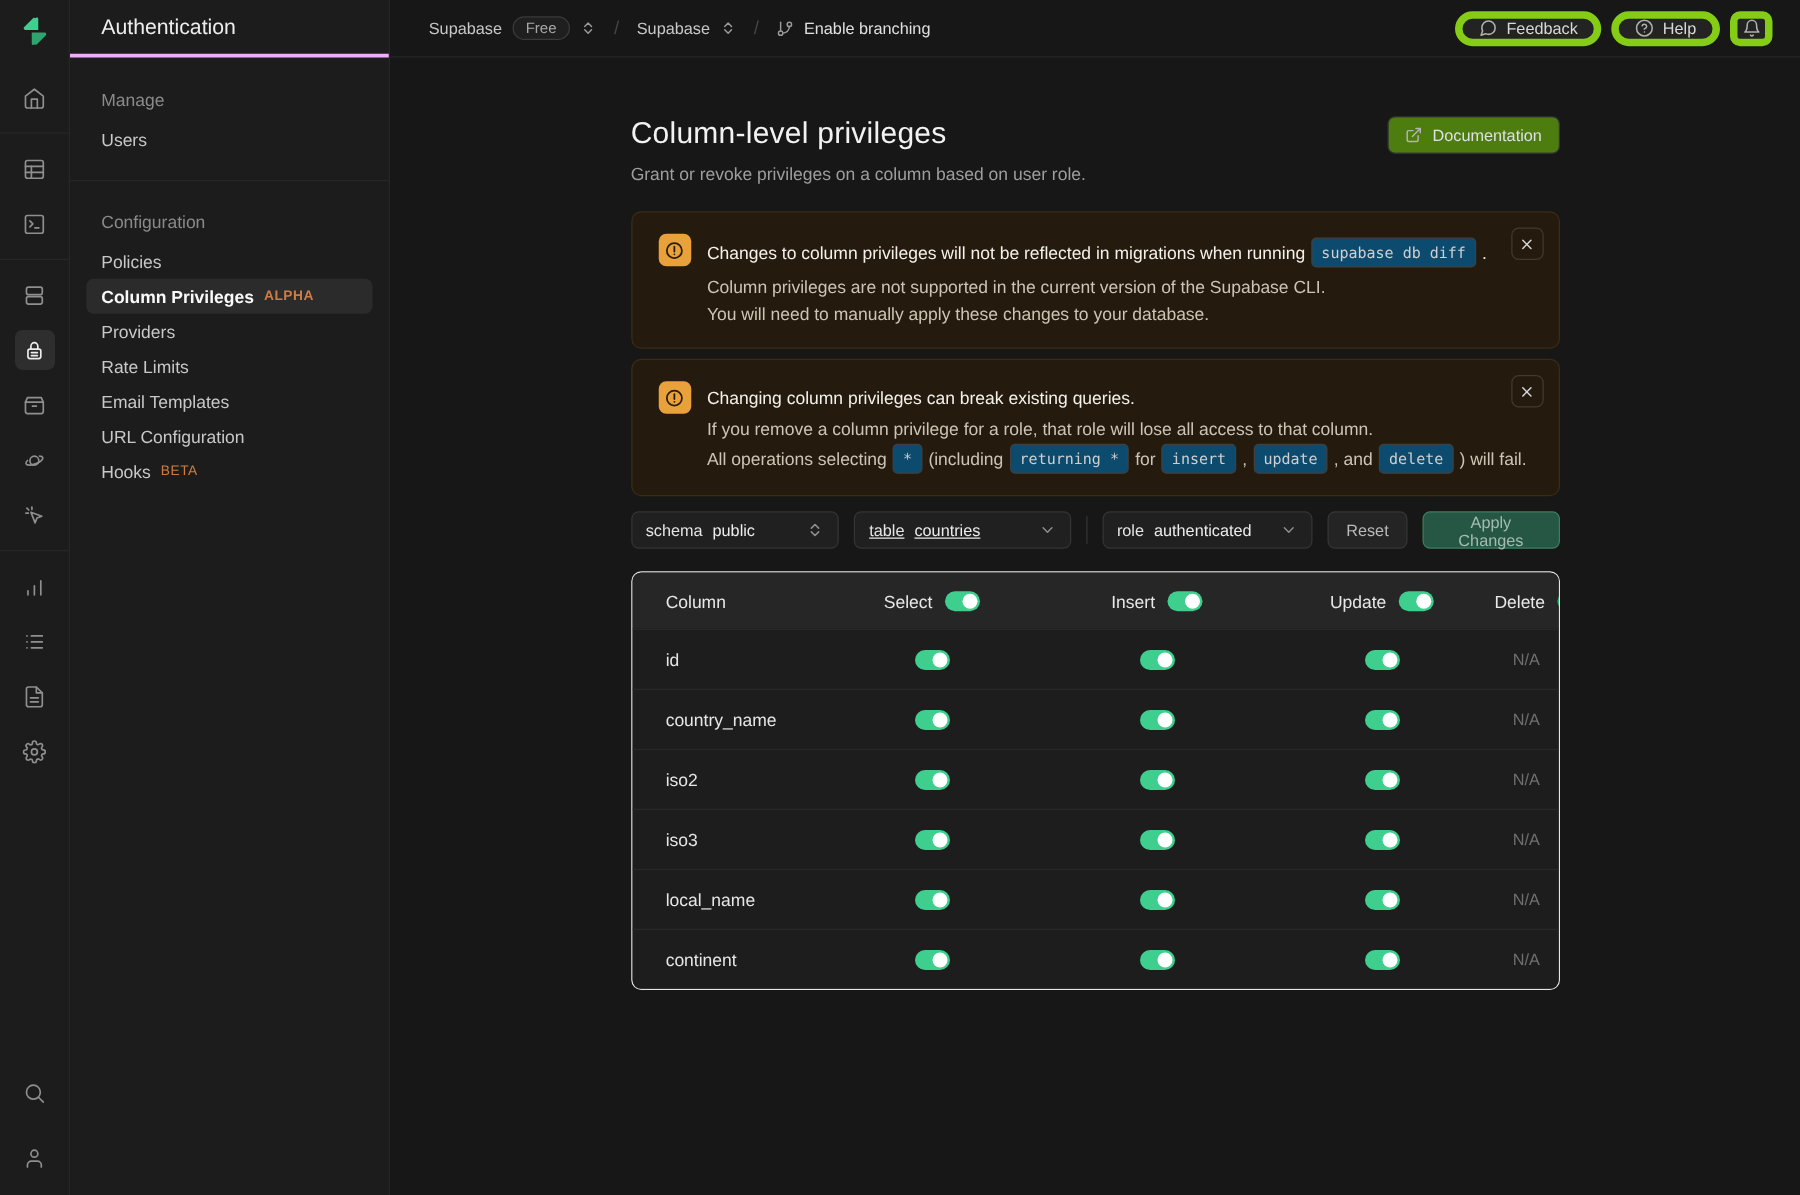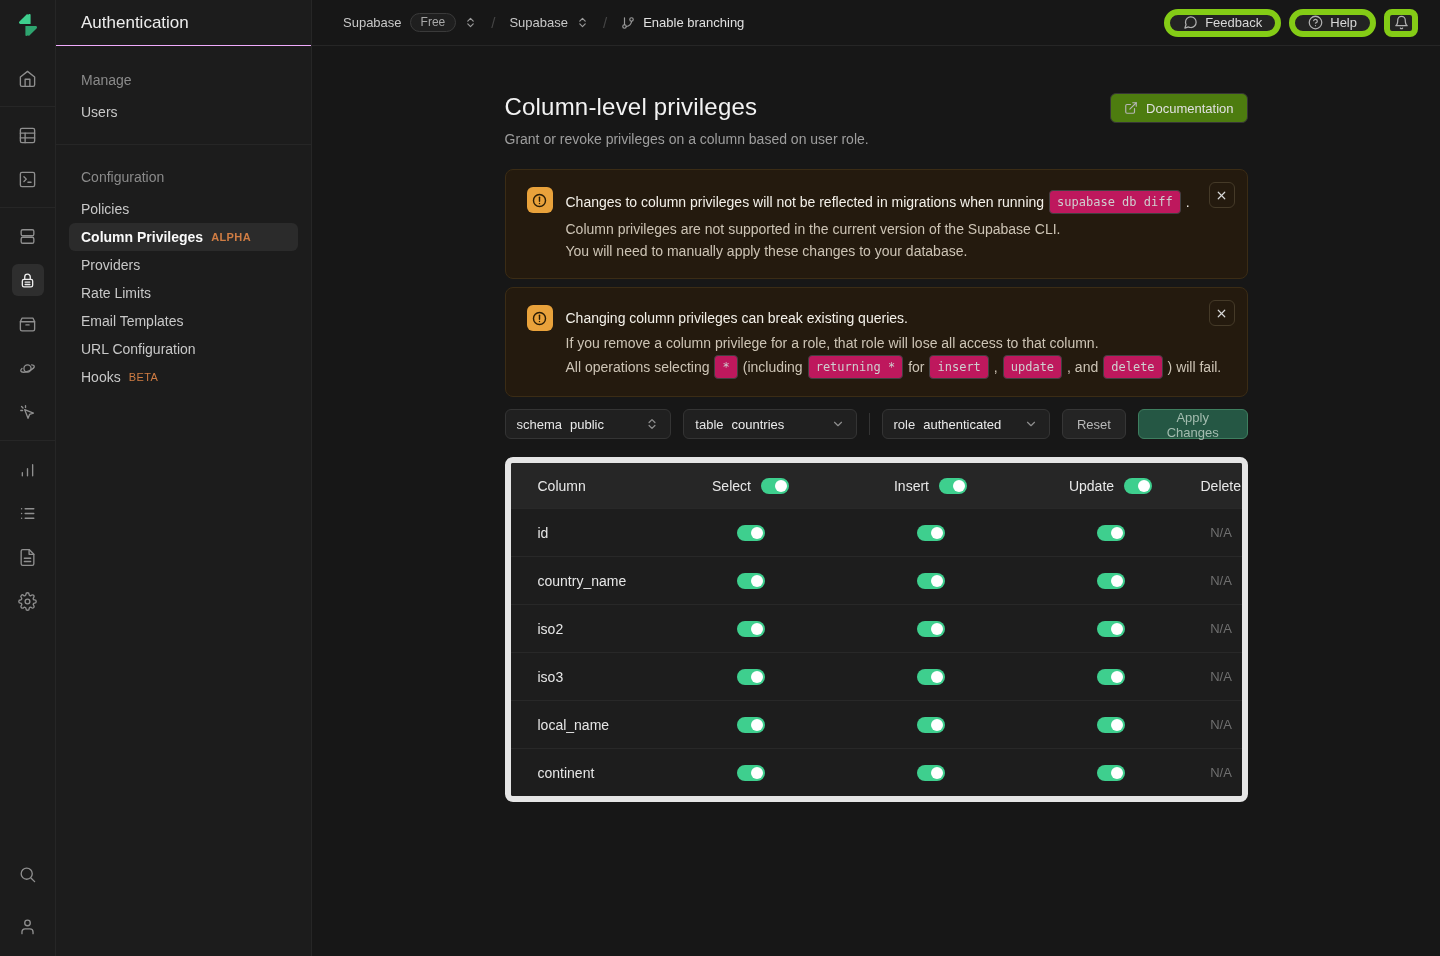--- a/index.html
+++ b/index.html
@@ -34,21 +34,21 @@
   .rail-bottom { display:flex; flex-direction:column; align-items:center; gap:20px; }
 
   
   .sidebar {
     width:256px; height:956px; background:#1c1c1c;
     border-right:1px solid #262626; flex-shrink:0;
     display:flex; flex-direction:column;
   }
   .sidebar-header {
     height:46px; display:flex; align-items:center;
-    padding:0 25px; border-bottom:1px solid #f0abfc;
+    padding:0 25px; border-bottom:3px solid #f0abfc;
     font-size:17px; color:#ededed; flex-shrink:0;
   }
   .sidebar-body { padding:20px 13px; }
   .side-heading { color:#8a8a8a; font-size:14px; padding:6px 12px; margin-bottom:4px; }
   .side-item {
     display:flex; align-items:center; gap:8px;
     padding:5px 12px; height:28px; border-radius:6px;
     color:#c8c8c8; font-size:14px; cursor:pointer; margin-bottom:0;
   }
   .side-item.active { background:#2b2b2b; color:#fafafa; font-weight:700; }
@@ -102,21 +102,21 @@
     width:26px; height:26px; border-radius:6px; background:#e9a23b;
     display:flex; align-items:center; justify-content:center; flex-shrink:0;
     color:#2b1d05;
   }
   .warn-box svg { width:17px; height:17px; }
   .banner-lines { padding-top:3px; }
   .banner-line { color:#cdc4b5; font-size:14px; line-height:20px; margin-bottom:2px; display:flex; align-items:center; flex-wrap:wrap; }
   .banner-line.strong { color:#f4f1ea; margin-bottom:5px; }
   .chip {
     font-family:"DejaVu Sans Mono","Liberation Mono",monospace;
-    font-size:12px; color:#cfcfcf; background:#be185d;
+    font-size:12px; color:#cfcfcf; background:#0c4a6e;
     border:1px solid #404040; border-radius:4px; padding:1px 7px; margin:0 5px;
   }
   .banner-close {
     position:absolute; top:12px; right:12px; width:26px; height:26px;
     border-radius:6px; border:1px solid #45ancient;
     border:1px solid #453a28; background:transparent;
     display:flex; align-items:center; justify-content:center;
     color:#d8d8d8; cursor:pointer;
   }
   .banner-close svg { width:13px; height:13px; }
@@ -124,36 +124,36 @@
   
   .filters { margin-top:12px; display:flex; align-items:center; gap:12px; }
   .select-ctl {
     height:30px; background:#202020; border:1px solid #343434; border-radius:6px;
     display:flex; align-items:center; gap:8px; padding:0 11px; cursor:pointer; font-size:13px;
   }
   .select-ctl .ctl-label { color:#e5e5e5; }
   .select-ctl .ctl-value { color:#ececec; }
   .select-ctl svg { width:14px; height:14px; color:#8e8e8e; margin-left:auto; }
   .ctl-schema { width:200px; }
-  .ctl-table  { width:208px; }
+  .ctl-table  { width:208px;text-decoration:underline; }
   .ctl-role   { width:202px; }
   .v-divider { width:1px; height:22px; background:#343434; }
   .reset-btn {
     margin-left:auto; height:30px; padding:0 14px; border-radius:6px;
     background:#242424; border:1px solid #363636; color:#b9b9b9; font-size:13px; cursor:pointer;
   }
   .apply-btn {
     height:30px; padding:0 18px; border-radius:6px; cursor:pointer;
     background:#27584372; background:#255744; border:1px solid #41816148;
     border:1px solid #3e7e5f; color:#a3bcaf; font-size:13px;
   }
 
   
   .priv-table {
-    margin-top:18px; border:6px solid #e5e5e5; border-radius:8px;
+    margin-top:18px; border:1px solid #e5e5e5; border-radius:8px;
     overflow:hidden; background:#1d1d1d; margin-bottom:40px;
   }
   .t-row {
     display:grid; grid-template-columns:150px 180px 180px 180px 1fr;
     align-items:center; height:48px; border-top:1px solid #282828; background:#1d1d1d;
   }
   .t-row.t-head { height:45px; background:#262626; border-top:none; }
   .t-cell { display:flex; align-items:center; justify-content:center; gap:10px; }
   .t-cell.first { justify-content:flex-start; padding-left:27px; }
   .t-head .h-label { color:#e8e8e8; font-size:14px; }

